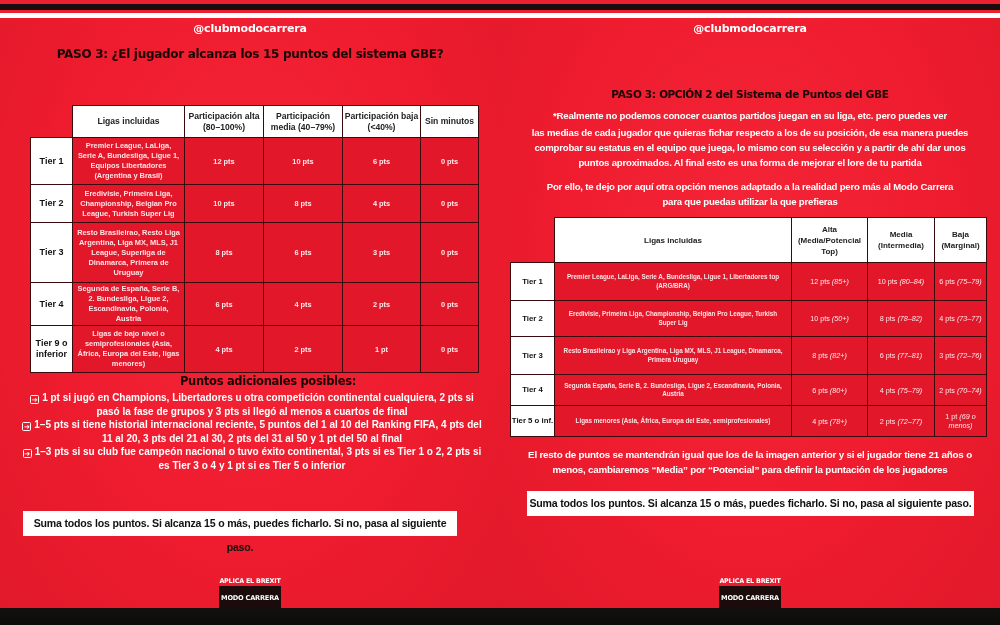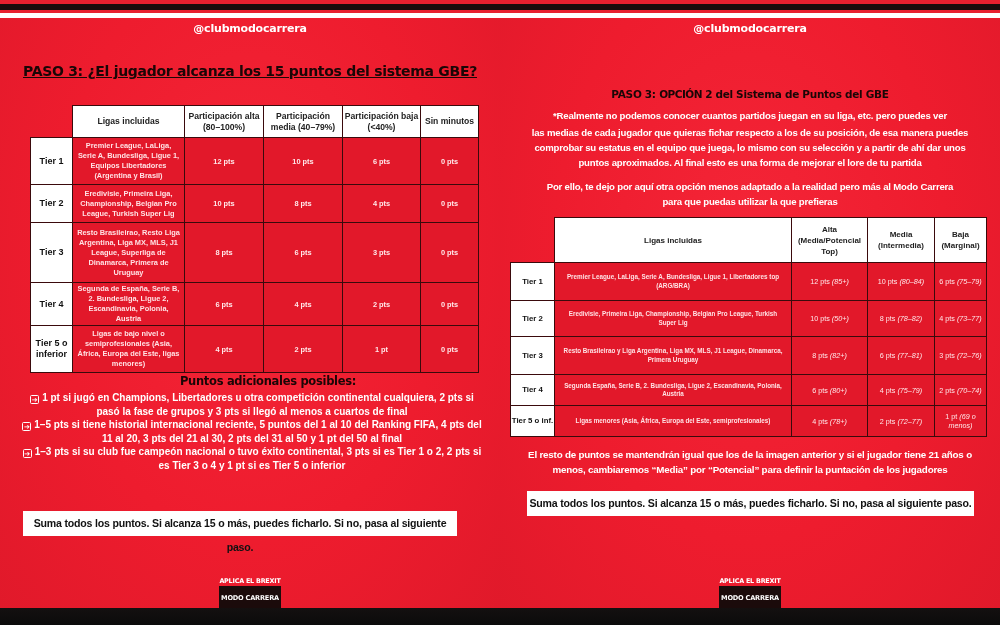--- a/index.html
+++ b/index.html
@@ -65,21 +65,21 @@
 <body>
 
 <div class="panel left">
   <div class="stripe-top"></div>
   <div class="stripe-black"></div>
   <div class="stripe-red2"></div>
   <div class="stripe-white"></div>
 
   <div class="handle">@clubmodocarrera</div>
 
-  <div class="title" style="top:63px;font-size:14px;text-decoration:underline;">PASO 3: ¿El jugador alcanza los 15 puntos del sistema GBE?</div>
+  <div class="title" style="top:47px;font-size:12px;">PASO 3: ¿El jugador alcanza los 15 puntos del sistema GBE?</div>
 
   <table class="grid" id="left-table">
     <colgroup>
       <col style="width:42px">
         <col style="width:112px">
         <col style="width:79px">
         <col style="width:79px">
         <col style="width:78px">
         <col style="width:58px">
     </colgroup>
@@ -120,21 +120,21 @@
       </tr>
       <tr style="height:38px">
         <td class="tier">Tier 4</td>
         <td class="ligas">Segunda de España, Serie B, 2. Bundesliga, Ligue 2, Escandinavia, Polonia, Austria</td>
         <td class="val">6 pts</td>
         <td class="val">4 pts</td>
         <td class="val">2 pts</td>
         <td class="val">0 pts</td>
       </tr>
       <tr style="height:47px">
-        <td class="tier">Tier 5 o inferior</td>
+        <td class="tier">Tier 9 o inferior</td>
         <td class="ligas">Ligas de bajo nivel o semiprofesionales (Asia, África, Europa del Este, ligas menores)</td>
         <td class="val">4 pts</td>
         <td class="val">2 pts</td>
         <td class="val">1 pt</td>
         <td class="val">0 pts</td>
       </tr>
     </tbody>
   </table>
 
   <div class="bonus-title">Puntos adicionales posibles:</div>

